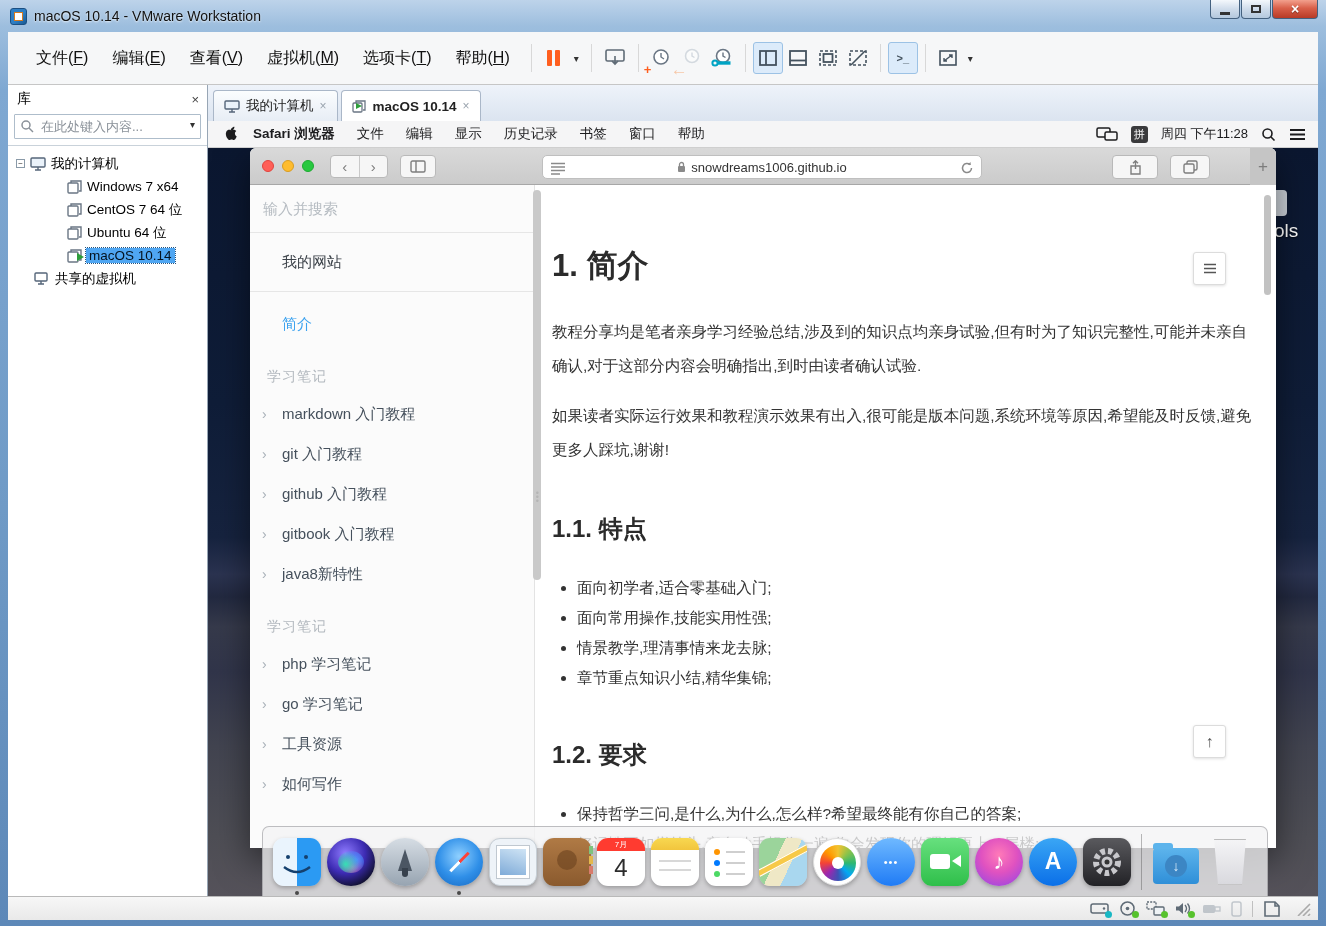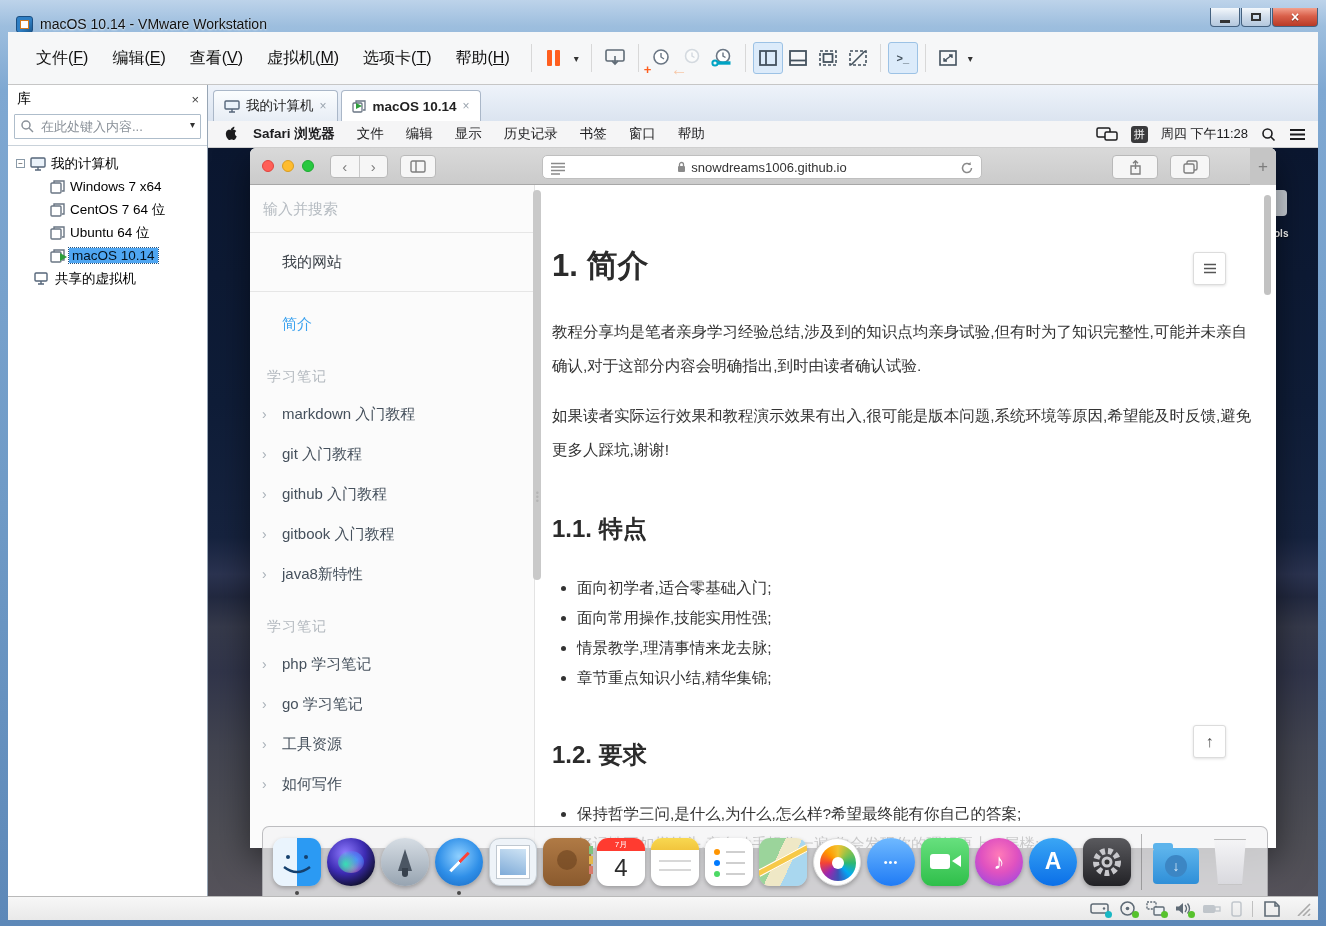--- a/index.html
+++ b/index.html
@@ -1,21 +1,21 @@
 <!DOCTYPE html>
 <html><head>
 <meta charset="utf-8">
 <style>
 *{box-sizing:border-box;margin:0;padding:0}
 body{width:1326px;height:926px;position:relative;overflow:hidden;
   font-family:"Liberation Sans","DejaVu Sans",sans-serif;
   background:linear-gradient(180deg,#bdd3ea 0,#9dbede 26px,#7fa8d2 90px,#6f9ac6 55%,#5d88b8 100%)}
 svg{display:block}
 
-#titlebar{position:absolute;left:0;top:8px;width:1326px;height:32px;display:flex;align-items:center;padding-left:16px}
+#titlebar{position:absolute;left:0;top:0;width:1326px;height:32px;display:flex;align-items:center;padding-left:10px}
 #vmw-logo{width:17px;height:17px;border-radius:3px;background:linear-gradient(135deg,#2f7fc4 55%,#19588f);border:1px solid #1b4f82;position:relative;margin-right:7px}
 #vmw-logo i{position:absolute;left:3px;top:3px;width:9px;height:9px;background:#fff;border:1px solid #d67b1e;display:block}
 #win-title{font-size:14px;color:#111;text-shadow:0 1px 2px rgba(255,255,255,.8)}
 #win-controls{position:absolute;right:8px;top:0;display:flex}
 .wbtn{height:19px;border:1px solid #44617f;border-top:none;display:flex;align-items:center;justify-content:center;border-radius:0 0 4px 4px;margin-left:1px}
 .wbtn.min,.wbtn.max{width:30px;background:linear-gradient(180deg,#f4f8fc,#cfdceb 50%,#b4c8dd)}
 .wbtn.close{width:46px;background:linear-gradient(180deg,#f2a08d,#d9604a 45%,#b83a26);color:#fff;font-size:14px;font-weight:bold;text-shadow:0 1px 1px rgba(0,0,0,.4)}
 .glyph-min{width:10px;height:3px;background:#333;margin-top:8px}
 .glyph-max{width:10px;height:8px;border:2px solid #333}
 
@@ -37,41 +37,41 @@
 #lib-close{margin-left:auto;font-size:13px;color:#444}
 #lib-search{position:relative;margin:3px 6px 6px 6px}
 #lib-search input{width:100%;height:25px;border:1px solid #aebdcb;border-radius:1px;padding:0 20px 0 26px;font-size:13px;color:#333;font-family:inherit}
 #lib-search input::placeholder{color:#8a9199}
 #lib-search .mag{position:absolute;left:6px;top:5px}
 #lib-search .drop{position:absolute;right:6px;top:5px;font-size:10px;color:#333}
 #lib-tree{border-top:1px solid #c9d2da;padding-top:6px;font-size:13.5px;color:#000}
 .trow{height:23px;display:flex;align-items:center}
 .expander{width:9px;height:9px;border:1px solid #8a9aa8;background:#fff;font-size:8px;line-height:7px;text-align:center;color:#333;margin:0 5px 0 8px}
 .tree-ico{margin-right:5px;position:relative}
-.child{padding-left:42px}
+.child{padding-left:59px}
 .lbl-sel{background:#4fa6f2;outline:1px dotted #23537f;padding:0 3px;color:#04121f}
 .play-tri{position:absolute;left:6px;bottom:-1px;width:0;height:0;border-left:7px solid #2e9e3a;border-top:4px solid transparent;border-bottom:4px solid transparent}
 
 #tabbar{position:absolute;left:208px;top:85px;width:1110px;height:36px;background:linear-gradient(180deg,#eef3fa,#dbe4f0);display:flex;align-items:flex-end;padding-left:5px}
 .tab{height:31px;display:flex;align-items:center;padding:0 10px;font-size:13.5px;border:1px solid #aab7c8;border-bottom:none;border-radius:4px 4px 0 0;margin-right:3px;gap:6px;color:#222}
 .tab.inactive{background:linear-gradient(180deg,#fbfdfe,#e7edf5)}
 .tab.active{background:#fff;font-weight:bold}
 .tab .x{color:#9aa4ae;font-size:12px;font-weight:normal}
 
 #vmscreen{position:absolute;left:208px;top:121px;width:1110px;height:775px;overflow:hidden;background:#0e1a32}
 #macbar{position:absolute;left:0;top:0;width:1110px;height:27px;background:#f5f5f6;border-bottom:1px solid #cfcfcf;display:flex;align-items:center;padding-left:14px;font-size:13.5px;color:#1c1c1e;z-index:5}
 #macbar .mb{padding:0 11px}
 #macbar .mb.app{font-weight:bold;padding-left:13px}
 #macbar-right{margin-left:auto;display:flex;align-items:center;gap:13px;padding-right:12px}
 #ime-badge{width:17px;height:17px;background:#3a3a3c;color:#fff;border-radius:3px;font-size:11px;display:flex;align-items:center;justify-content:center}
 #mac-clock{font-size:13px}
 #desktop{position:absolute;left:0;top:27px;width:1110px;height:748px;
  background:linear-gradient(180deg,#0b1730 0%,#0f1d38 34%,#16233f 52%,#2b3350 57%,#222940 60%,#363a4b 64%,#31354a 70%,#424450 80%,#4e4e55 92%,#55525a 100%)}
 #tools-blob{position:absolute;left:1062px;top:42px;width:17px;height:26px;background:rgba(240,244,248,.85);border-radius:4px}
-#tools-label{position:absolute;left:1066px;top:80px;color:#fff;font-size:10px;font-weight:bold;text-shadow:0 1px 2px rgba(0,0,0,.7)}
+#tools-label{position:absolute;left:1066px;top:72px;color:#fff;font-size:19px;font-weight:normal;text-shadow:0 1px 2px rgba(0,0,0,.7)}
 
 #safari{position:absolute;left:42px;top:0;width:1026px;height:700px;border-radius:6px 6px 0 0;box-shadow:0 12px 34px rgba(0,0,0,.5);background:#fff}
 #sf-toolbar{position:absolute;left:0;top:0;width:1026px;height:37px;background:linear-gradient(180deg,#d9d9d9,#cbcbcb);border-bottom:1px solid #a7a7a7;border-radius:6px 6px 0 0}
 .tl{position:absolute;top:12px;width:12px;height:12px;border-radius:50%}
 .tl.red{left:12px;background:#ff5f57;border:1px solid #e0443e}
 .tl.yel{left:32px;background:#febc2e;border:1px solid #d89c22}
 .tl.grn{left:52px;background:#28c840;border:1px solid #1eaa32}
 #nav-group{position:absolute;left:80px;top:7px;width:58px;height:23px;background:#f6f6f6;border:1px solid #b9b9b9;border-radius:4px;display:flex}
 #nav-group span{flex:1;display:flex;align-items:center;justify-content:center;color:#7e7e7e;font-size:15px}
 #nav-group span:first-child{border-right:1px solid #c9c9c9}

